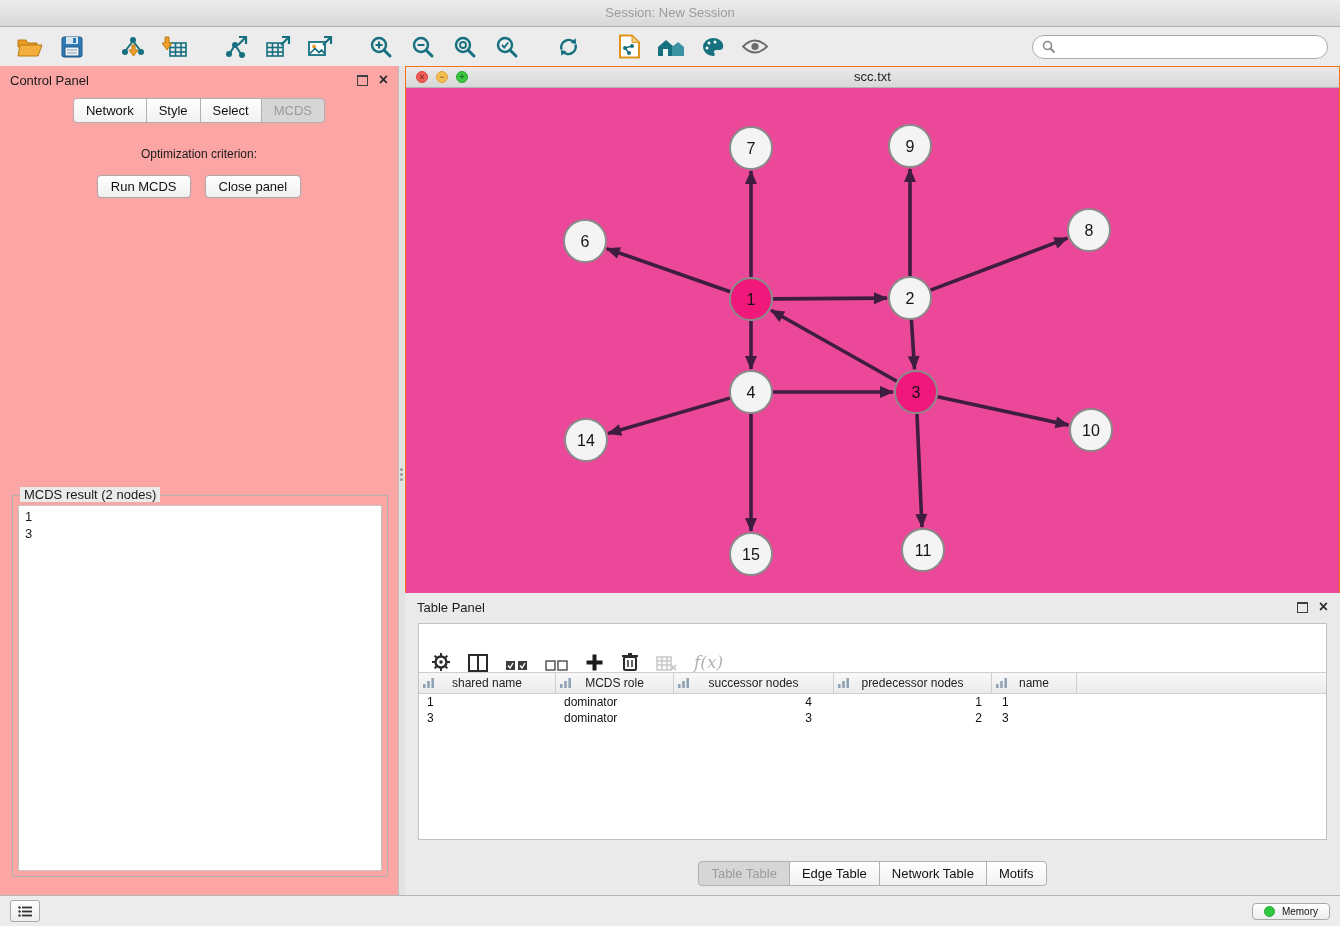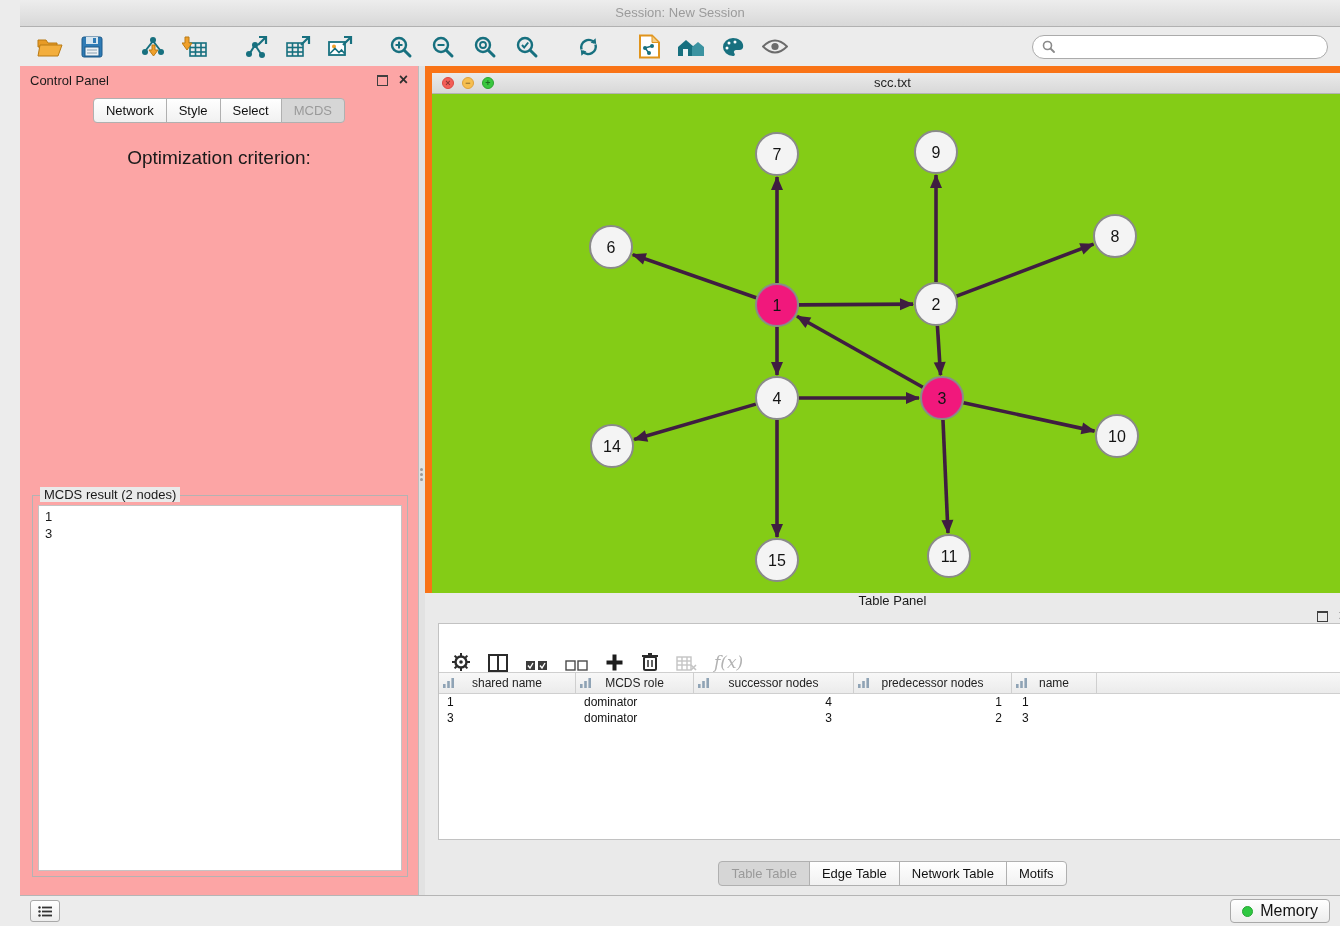--- a/index.html
+++ b/index.html
@@ -1,18 +1,18 @@
 <!DOCTYPE html>
 <html><head>
 <meta charset="utf-8">
 <style>
   html,body{margin:0;padding:0;}
   body{width:1340px;height:926px;overflow:hidden;background:#ececec;
        font-family:"Liberation Sans",sans-serif;font-size:13px;color:#1a1a1a;position:relative;}
-  #app{position:absolute;inset:0;margin-left:20px;}
+  #app{position:absolute;inset:0;}
 
   
   .titlebar{height:26px;background:linear-gradient(#ededed,#d8d8d8);border-bottom:1px solid #b1b1b1;
             text-align:center;line-height:26px;color:#9b9b9b;font-size:13px;}
 
   
   .toolbar{position:absolute;top:27px;left:0;right:0;height:39px;display:flex;align-items:center;
            padding:0 12px;gap:6px;}
   .tbi{width:36px;height:32px;display:flex;align-items:center;justify-content:center;border-radius:4px;}
   .sep{width:13px;height:1px;}
@@ -28,21 +28,21 @@
 
   
   .control-panel{position:absolute;top:66px;left:0;width:398px;bottom:31px;background:#fca5a5;}
   .cp-header{height:28px;display:flex;align-items:center;padding:0 10px;font-size:13px;}
   .tabsrow{display:flex;justify-content:center;margin-top:4px;}
   .tab{background:linear-gradient(#ffffff,#f1f1f1);border:1px solid #b0b0b0;padding:4px 12px;
        font-size:13px;color:#111;margin-left:-1px;white-space:nowrap;}
   .tab:first-child{border-radius:4px 0 0 4px;margin-left:0;}
   .tab:last-child{border-radius:0 4px 4px 0;}
   .tab.active{background:#d6d6d6;color:#9a9a9a;}
-  .opt-label{text-align:center;margin-top:24px;font-size:19px;}
+  .opt-label{text-align:center;margin-top:24px;font-size:12px;}
   .selectbox{margin:11px auto 0;width:312px;height:24px;box-sizing:border-box;background:linear-gradient(#fff,#f3f3f3);
              border:1px solid #a9a9a9;border-radius:4px;display:flex;align-items:center;padding:0 4px 0 10px;font-size:13px;}
   .selectbox .chev{margin-left:auto;}
   .btnrow{display:flex;justify-content:center;gap:14px;margin-top:14px;}
   .btn{background:linear-gradient(#ffffff,#efefef);border:1px solid #a9a9a9;border-radius:4px;
        padding:3px 13px;font-size:13px;color:#111;}
   .result-group{position:absolute;left:12px;right:10px;top:429px;bottom:18px;border:1px solid #b3b3b3;}
   .result-legend{position:absolute;top:-9px;left:7px;background:#eaeaea;padding:0 4px;font-size:13px;}
   .result-list{position:absolute;left:5px;right:5px;top:9px;bottom:5px;background:#fff;
                border:1px solid #c4c4c4;overflow:hidden;padding-top:2px;}
@@ -51,58 +51,58 @@
   
   .vsplit{position:absolute;left:398px;top:66px;width:7px;bottom:31px;background:#e2e2e2;
           border-left:1px solid #bdbdbd;border-right:1px solid #bdbdbd;}
   .grip-v{position:absolute;left:1px;top:402px;display:flex;flex-direction:column;gap:2px;}
   .grip-v i{width:3px;height:3px;background:#9a9a9a;border-radius:50%;}
   .grip-h{position:absolute;left:50%;bottom:1px;display:flex;gap:2px;}
   .grip-h i{width:3px;height:3px;background:#9a9a9a;border-radius:50%;}
 
   
   .net-window{position:absolute;left:405px;top:66px;width:935px;height:539px;box-sizing:border-box;
-              border:7px solid #f97316;background:#84cc16;}
+              border:1px solid #f97316;background:#ec4899;}
   .nw-titlebar{height:20px;background:linear-gradient(#eaeaea,#d8d8d8);border-bottom:1px solid #b3b3b3;
                position:relative;text-align:center;font-size:13px;line-height:20px;color:#1f1f1f;}
   .tlights{position:absolute;left:10px;top:4px;display:flex;gap:8px;}
   .tl{width:12px;height:12px;border-radius:50%;display:flex;align-items:center;justify-content:center;
       font-size:9px;font-weight:bold;color:rgba(0,0,0,.45);box-sizing:border-box;}
   .tl-red{background:#f25e57;border:1px solid #dd4741;}
   .tl-yellow{background:#f6bf50;border:1px solid #dfa13b;}
   .tl-green{background:#3ac73f;border:1px solid #2da332;}
   .tl-red::before{content:'\00D7';}
   .tl-yellow::before{content:'\2212';}
   .tl-green::before{content:'+';}
   .net-canvas-wrap{width:933px;height:505px;}
 
   
   .table-panel{position:absolute;left:405px;top:593px;width:935px;bottom:31px;background:#eaeaea;box-sizing:border-box;}
-  .tp-header{height:28px;display:flex;align-items:center;padding:0 12px;font-size:13px;flex-direction:column;}
+  .tp-header{height:28px;display:flex;align-items:center;padding:0 12px;font-size:13px;}
   .table-area{position:absolute;left:13px;right:13px;top:30px;bottom:55px;background:#fff;border:1px solid #c2c2c2;}
   .table-toolbar{height:48px;display:flex;align-items:flex-end;padding:0 12px;gap:17px;}
   .tt-icon{display:flex;align-items:center;justify-content:center;}
   .fx{font-family:"DejaVu Serif","Liberation Serif",serif;font-style:italic;font-size:17px;color:#b2b2b2;}
   .thead{display:flex;height:20px;background:linear-gradient(#f8f8f8,#ebebeb);
          border-top:1px solid #cfcfcf;border-bottom:1px solid #cfcfcf;}
   .th{position:relative;border-right:1px solid #cfcfcf;box-sizing:border-box;font-size:12px;color:#222;
       display:flex;align-items:center;justify-content:center;}
   .th .sort{position:absolute;left:4px;top:5px;line-height:0;}
   .th.filler{flex:1;border-right:none;}
   .tr{display:flex;height:16px;font-size:12px;color:#111;}
   .td{box-sizing:border-box;line-height:16px;white-space:nowrap;overflow:hidden;}
   .tp-tabs{position:absolute;bottom:9px;left:0;right:0;display:flex;justify-content:center;}
 
   
   .statusbar{position:absolute;bottom:0;left:0;right:0;height:31px;background:#ececec;
              border-top:1px solid #b5b5b5;display:flex;align-items:center;padding:0 10px;box-sizing:border-box;}
   .sb-btn{width:28px;height:20px;background:linear-gradient(#fff,#ededed);border:1px solid #a9a9a9;
           border-radius:3px;display:flex;align-items:center;justify-content:center;}
   .memory-btn{margin-left:auto;background:linear-gradient(#fff,#ededed);border:1px solid #a9a9a9;border-radius:4px;
-              padding:2px 11px;display:flex;align-items:center;gap:7px;font-size:16px;color:#111;}
+              padding:2px 11px;display:flex;align-items:center;gap:7px;font-size:10px;color:#111;}
   .green-dot{width:9px;height:9px;border-radius:50%;background:#2fc841;border:1px solid #27a536;display:inline-block;}
 </style>
 </head>
 <body>
 
 <div id="app">
 
   <div class="titlebar">
     <span>Session: New Session</span>
   </div>
@@ -272,20 +272,24 @@
         <span class="icon-close"></span>
       </span>
     </div>
     <div class="tabsrow">
         <div class="tab">Network</div>
         <div class="tab">Style</div>
         <div class="tab">Select</div>
         <div class="tab active">MCDS</div>
       </div>
     <div class="opt-label">Optimization criterion:</div>
+    <div class="btnrow">
+      <button class="btn">Run MCDS</button>
+      <button class="btn">Close panel</button>
+    </div>
     <div class="result-group">
       <span class="result-legend">MCDS result (2 nodes)</span>
       <div class="result-list">
           <div class="result-item">1</div>
           <div class="result-item">3</div>
         </div>
     </div>
   </div>
 
   <div class="vsplit">

